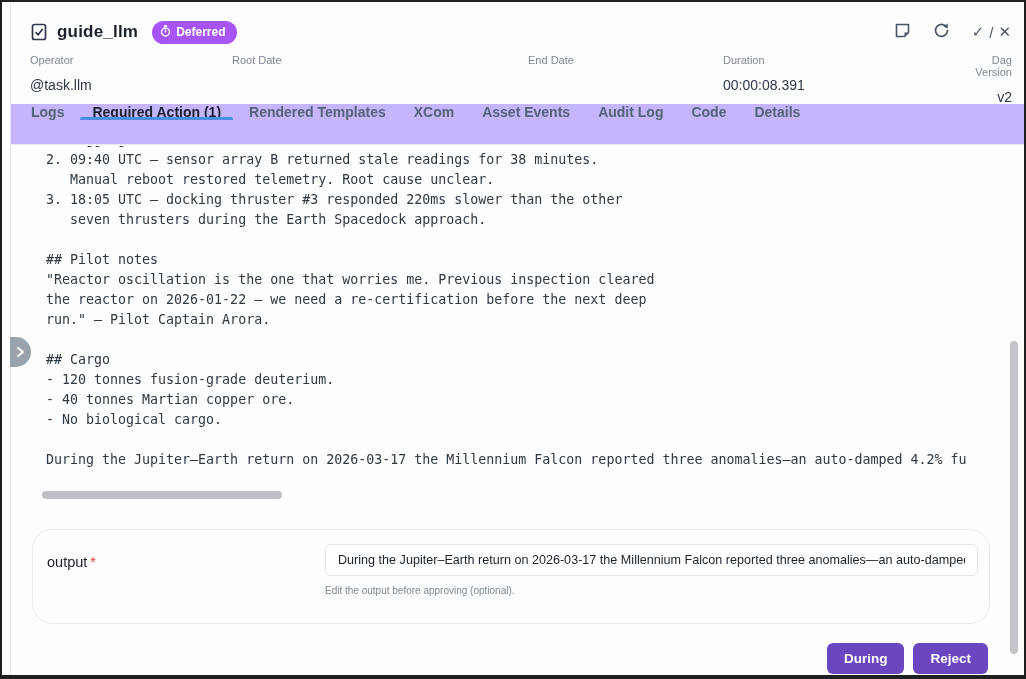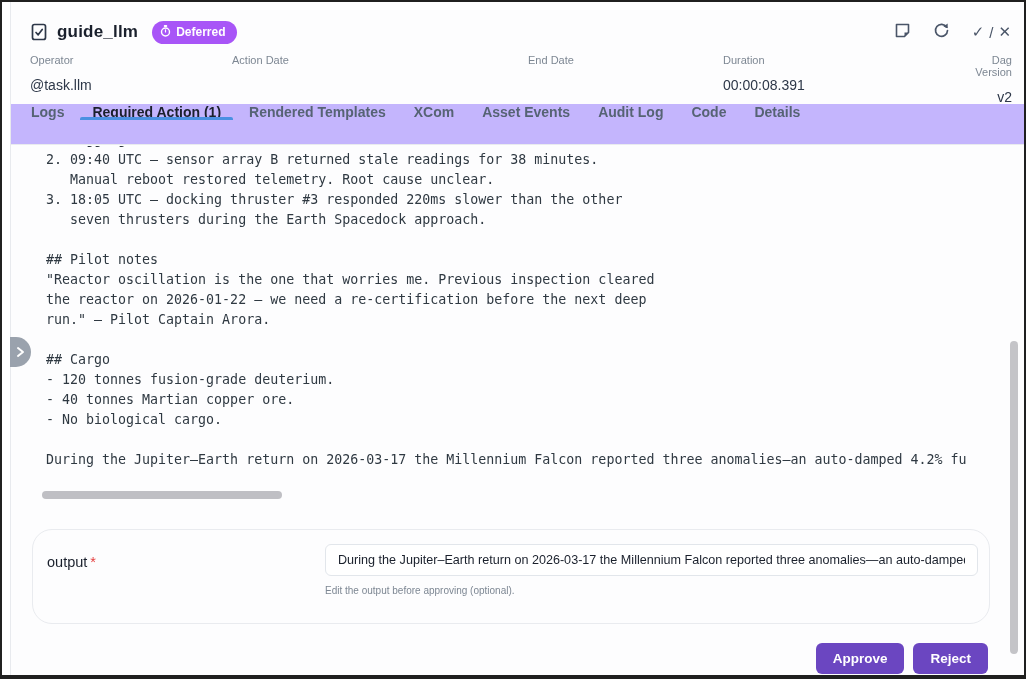--- a/index.html
+++ b/index.html
@@ -136,21 +136,21 @@
           </span>
         </div>
       </div>
 
       <div class="meta">
         <div class="meta-col">
           <span class="meta-label">Operator</span>
           <span class="meta-value">@task.llm</span>
         </div>
         <div class="meta-col">
-          <span class="meta-label">Action Date</span>
+          <span class="meta-label">Root Date</span>
         </div>
         <div class="meta-col">
           <span class="meta-label">End Date</span>
           <span class="meta-value"></span>
         </div>
         <div class="meta-col">
           <span class="meta-label">Duration</span>
           <span class="meta-value">00:00:08.391</span>
         </div>
         <div class="meta-col right">
@@ -198,20 +198,20 @@
           <span>output</span><span class="req">*</span>
         </div>
         <div class="field-wrap">
           <input class="text-input" type="text" value="During the Jupiter–Earth return on 2026-03-17 the Millennium Falcon reported three anomalies—an auto-damped 4.2% fu" style="">
           <div class="helper">Edit the output before approving (optional).</div>
         </div>
       </div>
     </div>
 
     <div class="footer-actions">
-      <button class="btn">Approve</button>
+      <button class="btn">During</button>
       <button class="btn">Reject</button>
     </div>
 
     <div class="vscrollbar"></div>
 
   </div>
 </div>
 
 </body></html>

